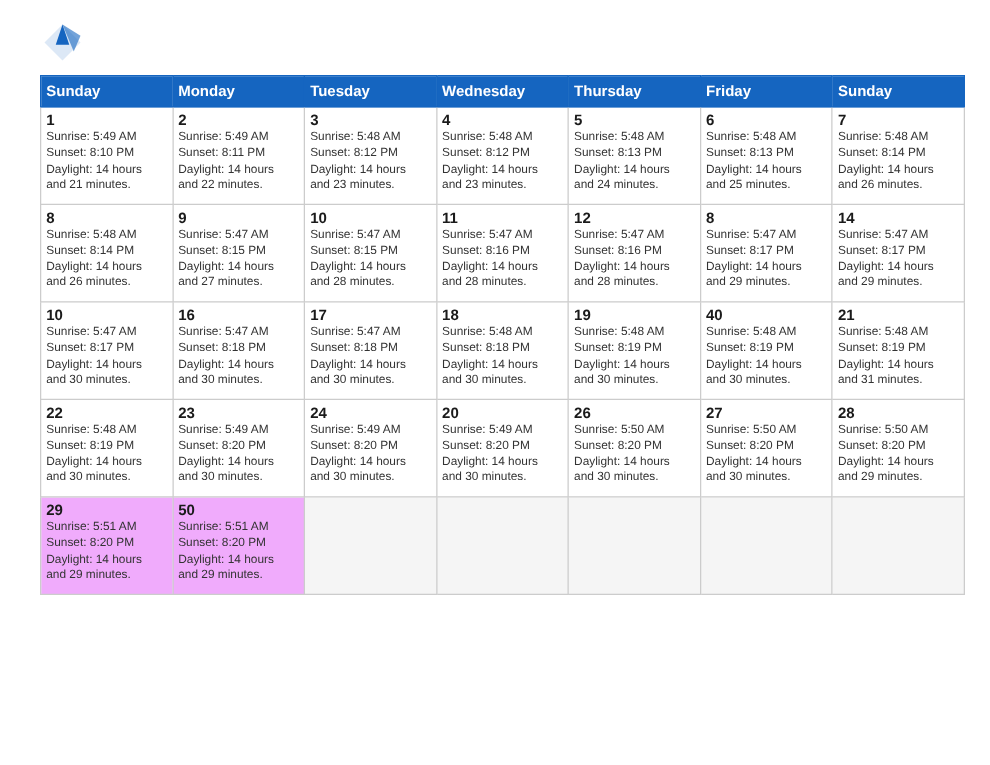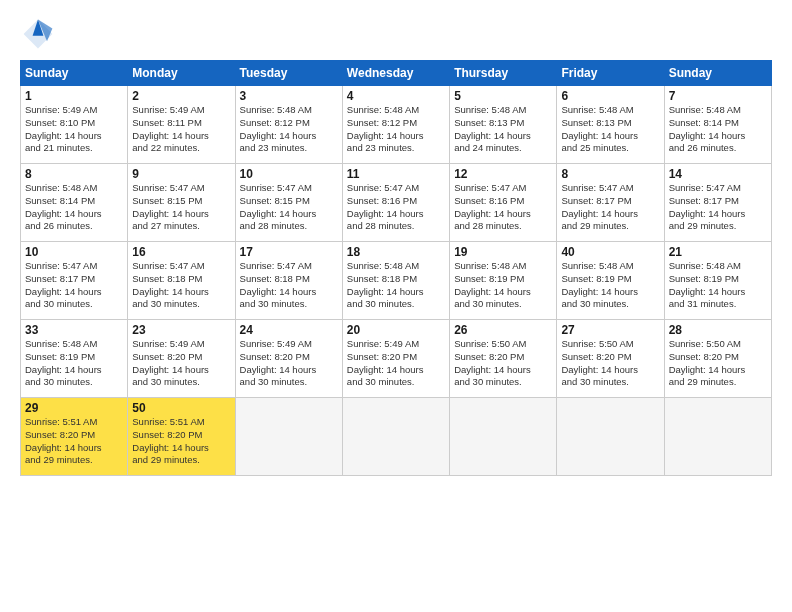--- a/index.html
+++ b/index.html
@@ -6,21 +6,21 @@
     body {
       font-family: Arial, sans-serif;
       background: #fff;
       width: 792px;
       height: 612px;
       overflow: hidden;
     }
     .page {
       width: 792px;
       height: 612px;
-      padding: 16px 20px 10px 20px;
+      padding: 16px 20px 10px 32px;
     }
     .header {
       display: flex;
       justify-content: space-between;
       align-items: flex-start;
       margin-bottom: 8px;
     }
     .logo {
       display: flex;
       align-items: center;
@@ -69,21 +69,21 @@
     .calendar td {
       border: 1px solid #ccc;
       vertical-align: top;
       padding: 3px 4px;
       font-size: 9.5px;
       color: #333;
       height: 78px;
       background: #fff;
     }
     .calendar tr:last-child td {
-      background: #fde047;
+      background: #f0abfc;
     }
     .day-num {
       font-size: 12px;
       font-weight: bold;
       color: #1a1a1a;
       display: block;
       margin-bottom: 1px;
     }
     .day-info {
       line-height: 1.35;
@@ -276,21 +276,21 @@
           <td>
             <span class="day-num">21</span>
             <div class="day-info" style="white-space: pre-line;">Sunrise: 5:48 AM
 Sunset: 8:19 PM
 Daylight: 14 hours
 and 31 minutes.</div>
           </td>
         </tr>
         <tr>
           <td>
-            <span class="day-num">33</span>
+            <span class="day-num">22</span>
             <div class="day-info" style="white-space: pre-line;">Sunrise: 5:48 AM
 Sunset: 8:19 PM
 Daylight: 14 hours
 and 30 minutes.</div>
           </td>
           <td>
             <span class="day-num">23</span>
             <div class="day-info" style="white-space: pre-line;">Sunrise: 5:49 AM
 Sunset: 8:20 PM
 Daylight: 14 hours

